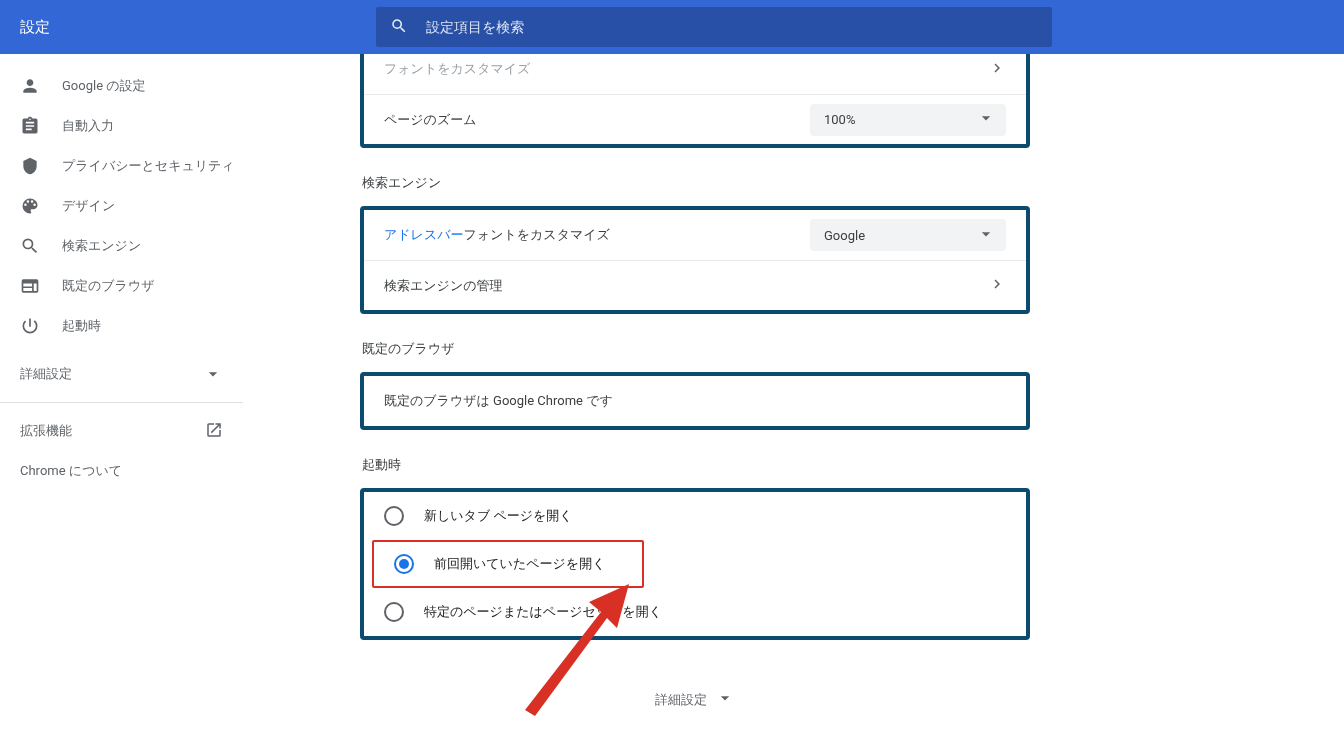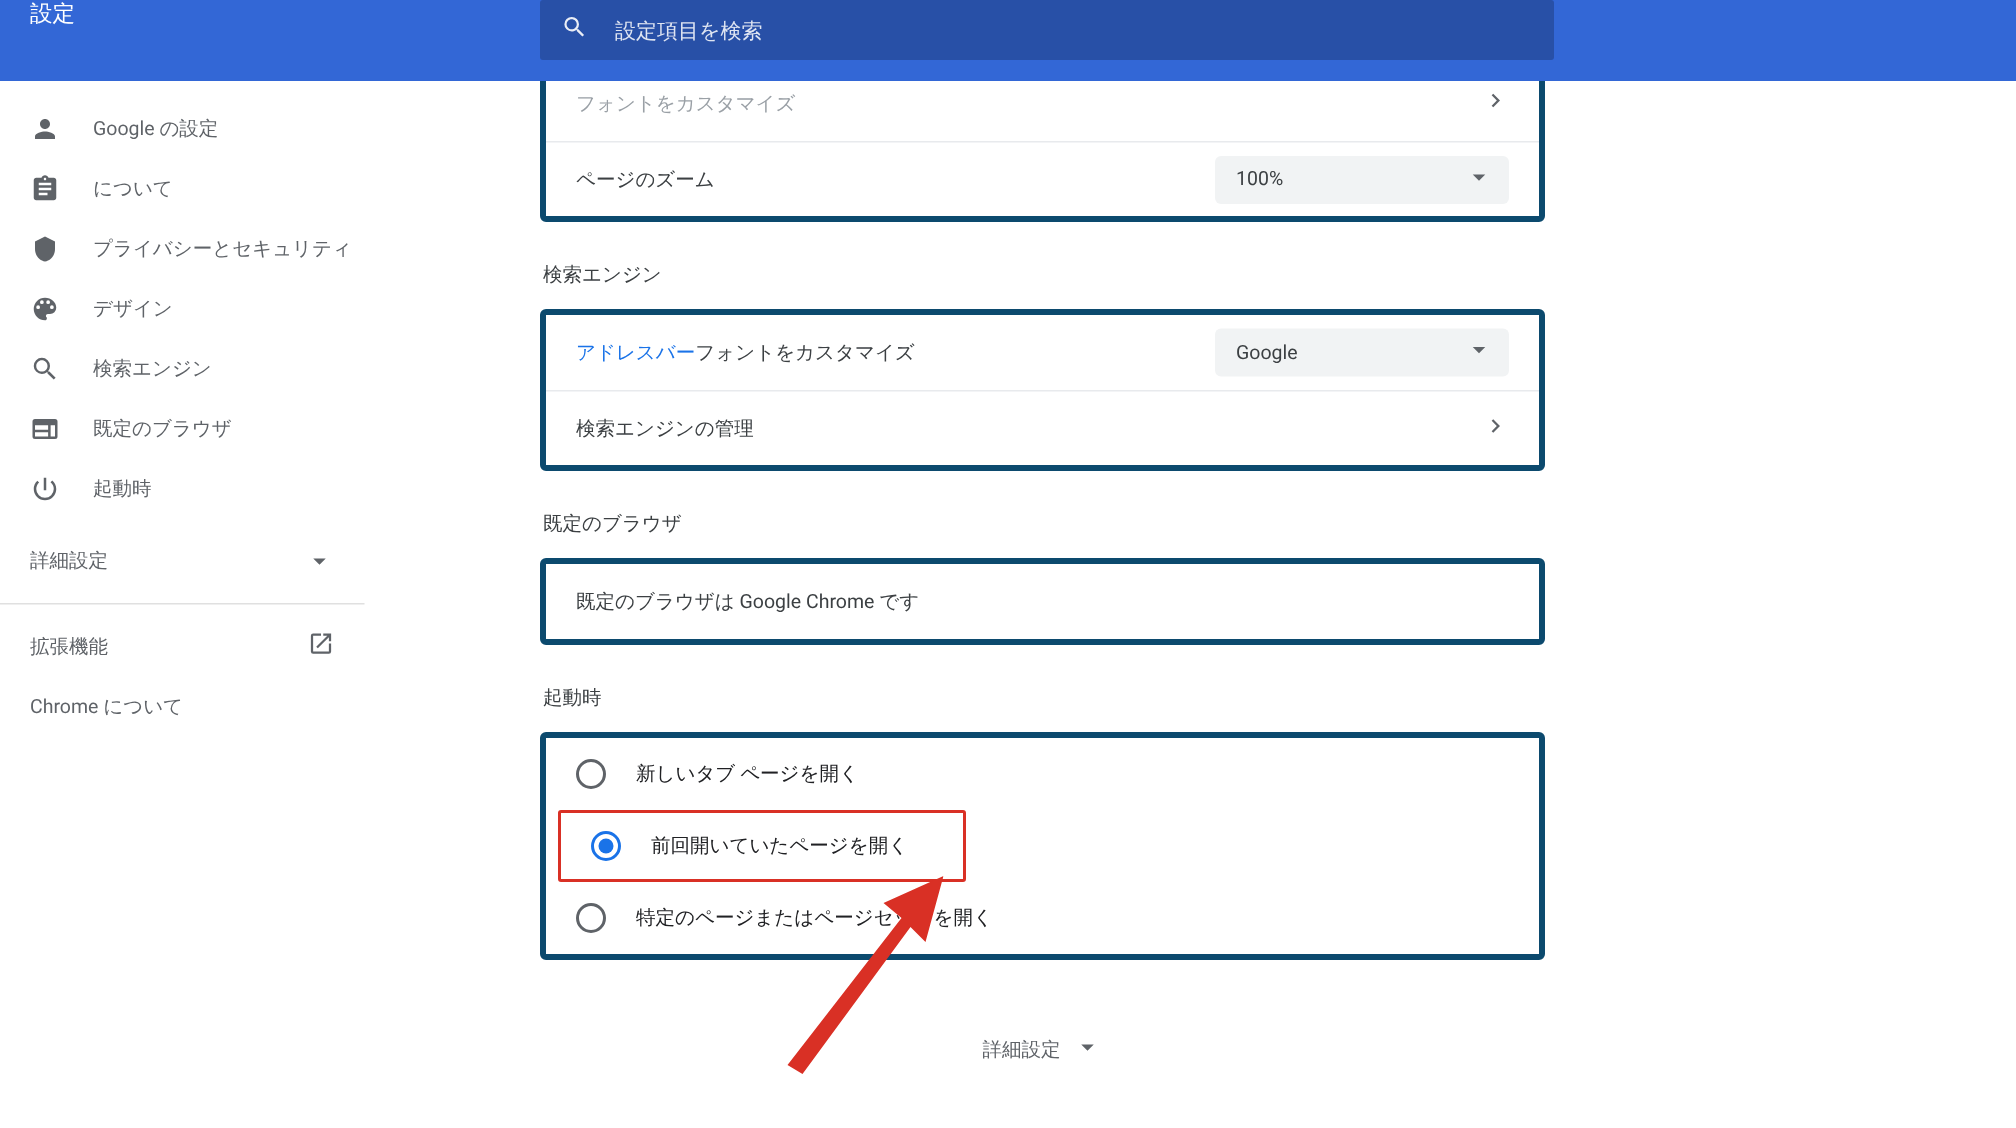--- a/index.html
+++ b/index.html
@@ -11,22 +11,24 @@
     width: 1344px;
     height: 752px;
     overflow: hidden;
     position: relative;
   }
   
   .header {
     background: #3367d6;
     height: 54px;
     display: flex;
+    align-items: center;
     padding: 0 20px;
     color: #fff;
+    gap: 16px;
   }
   .header-title {
     font-size: 15px;
     width: 340px;
   }
   .search-wrap {
     flex: 0 0 676px;
     background: #2850a7;
     height: 40px;
     border-radius: 2px;
@@ -207,21 +209,21 @@
           </svg>
         </span>
       <span>Google の設定</span>
     </div>
     <div class="nav-item">
       <span class="icon">
           <svg viewBox="0 0 24 24">
             <path d="M19 3h-4.18C14.4 1.84 13.3 1 12 1s-2.4.84-2.82 2H5c-1.1 0-2 .9-2 2v14c0 1.1.9 2 2 2h14c1.1 0 2-.9 2-2V5c0-1.1-.9-2-2-2zm-7 0c.55 0 1 .45 1 1s-.45 1-1 1-1-.45-1-1 .45-1 1-1zM7 7h10v2H7zm0 4h10v2H7zm0 4h7v2H7z"></path>
           </svg>
         </span>
-      <span>について</span>
+      <span>自動入力</span>
     </div>
     <div class="nav-item">
       <span class="icon">
           <svg viewBox="0 0 24 24">
             <path d="M12 2l8 4v6c0 5-3.4 9.3-8 10-4.6-.7-8-5-8-10V6l8-4z"></path>
           </svg>
         </span>
       <span>プライバシーとセキュリティ</span>
     </div>
     <div class="nav-item">

